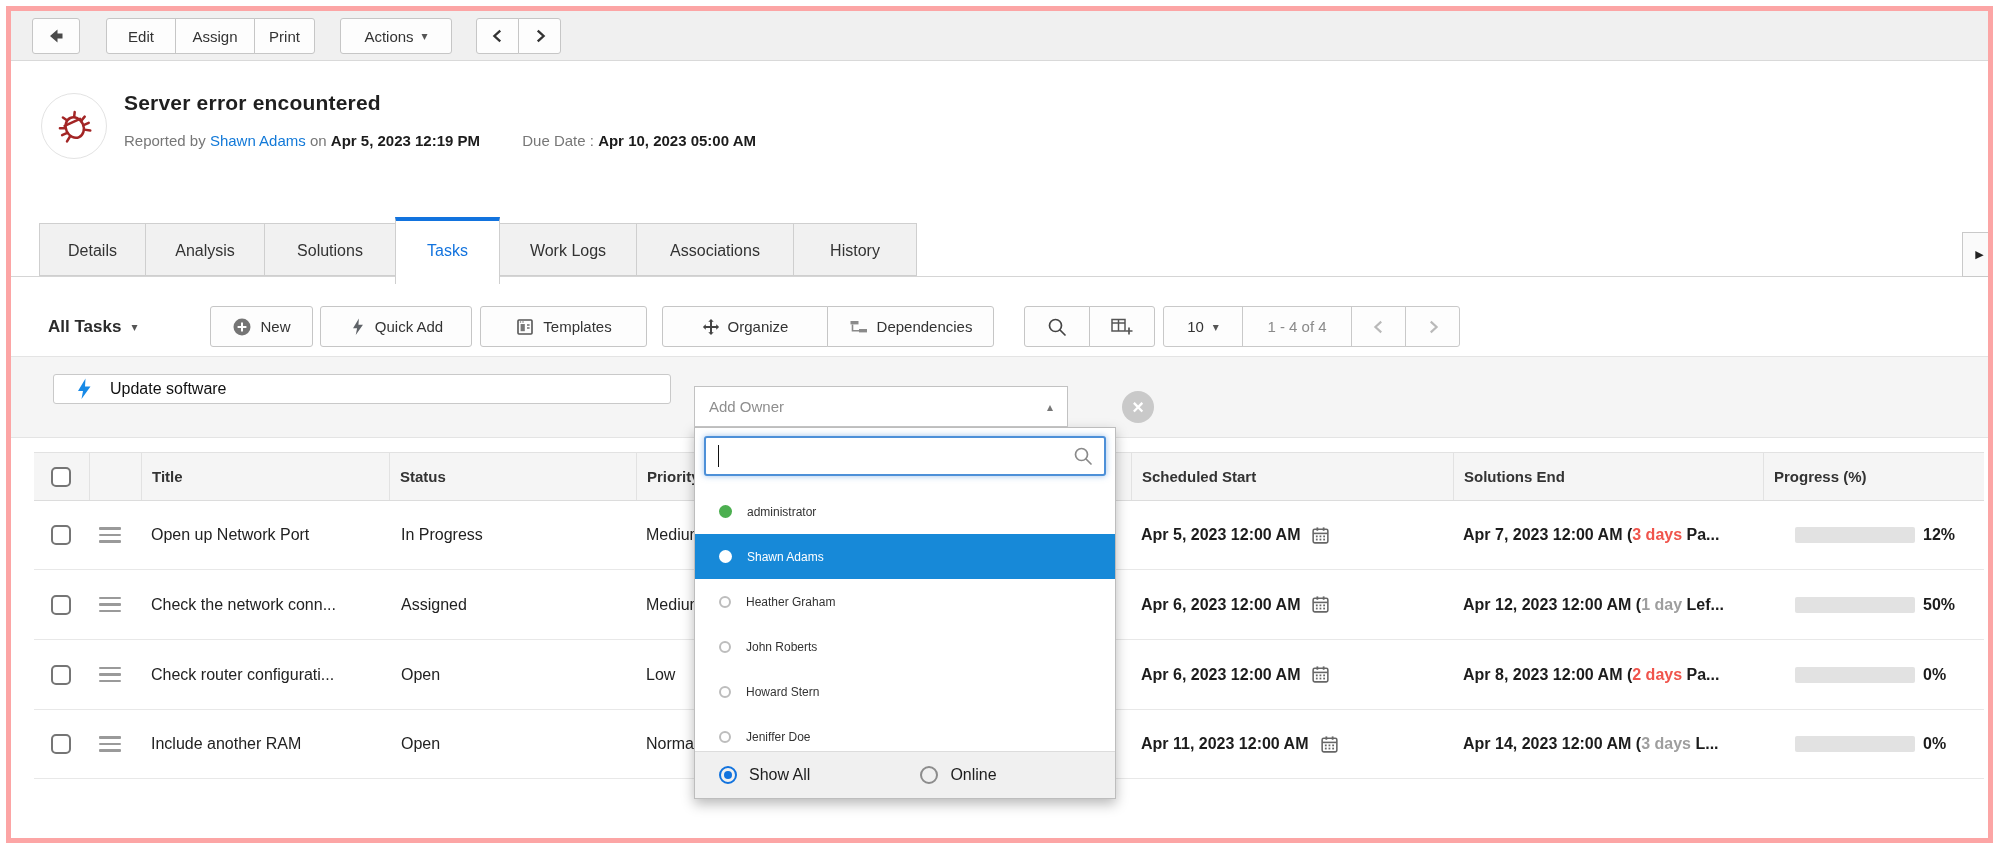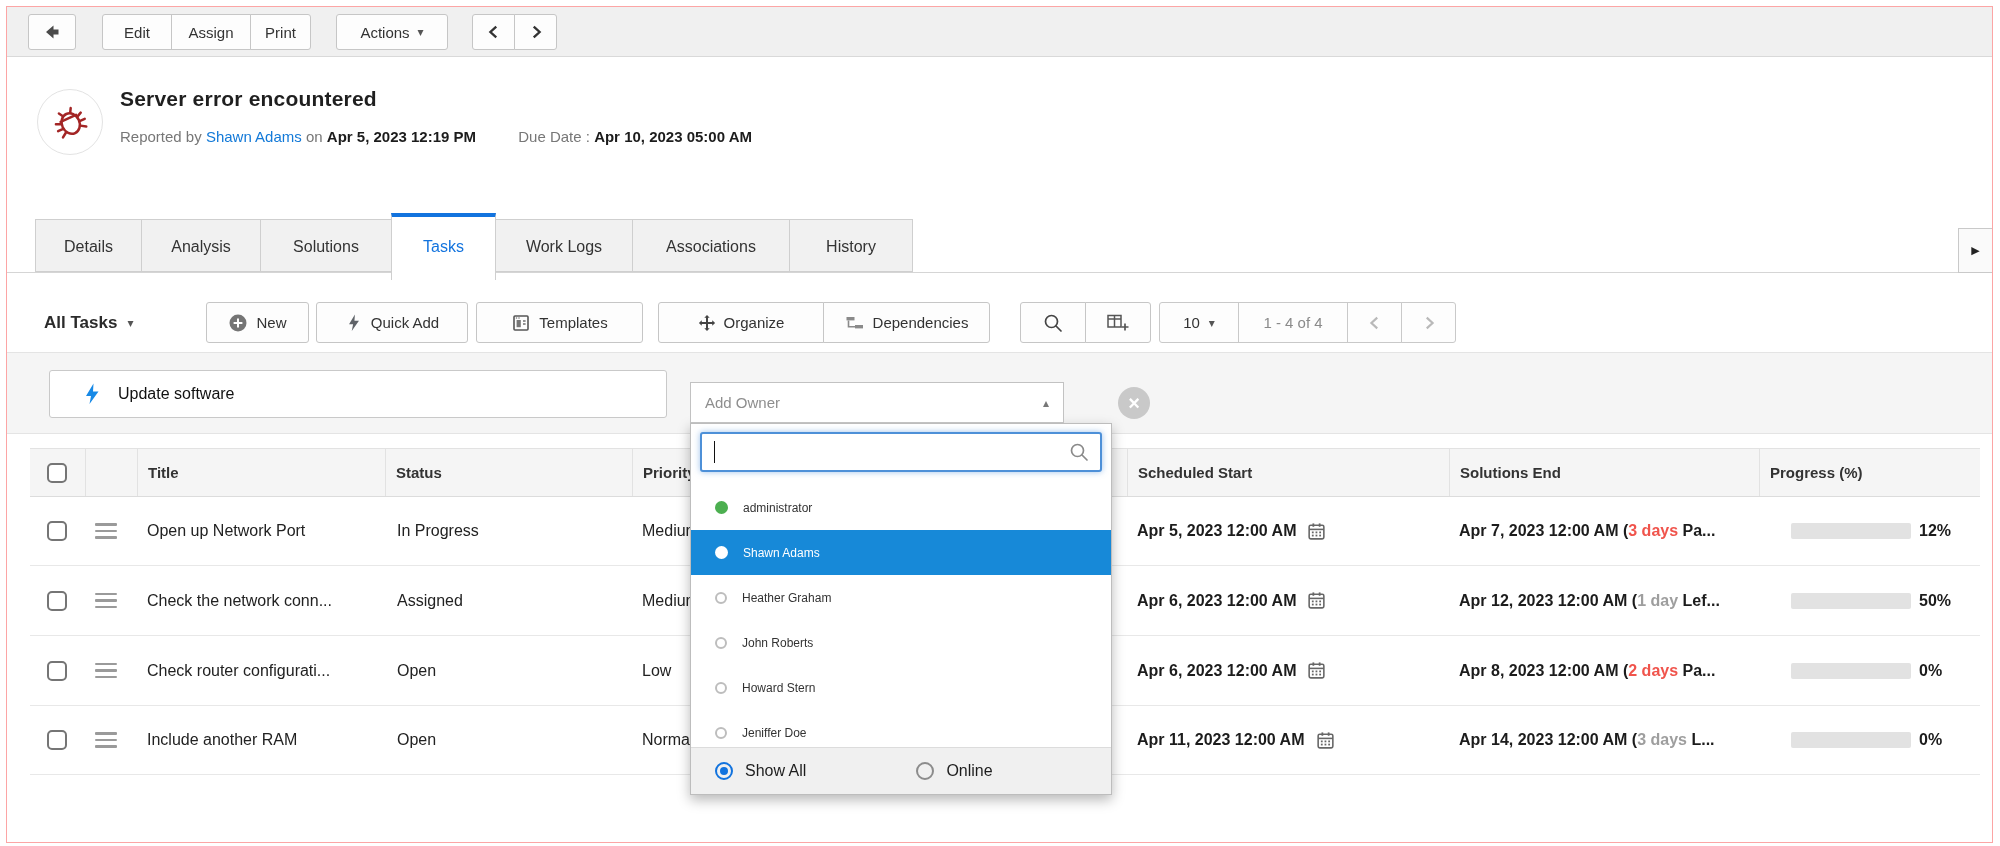--- a/index.html
+++ b/index.html
@@ -1,19 +1,19 @@
 <!DOCTYPE html>
 <html><head>
 <meta charset="utf-8">
 <style>
   * { box-sizing: border-box; margin: 0; padding: 0; }
   html,body { width:2000px; height:846px; background:#fff;
     font-family:"Liberation Sans","DejaVu Sans",sans-serif; color:#222; }
   .frame { position:absolute; left:6px; top:6px; width:1987px; height:837px;
-    border:1px solid #fca5a5; background:#fff; overflow:hidden; }
+    border:5px solid #fca5a5; background:#fff; overflow:hidden; }
   .abs { position:absolute; }
 
   
   .top-toolbar { left:0; top:0; right:0; height:50px; background:#f0f0f0; border-bottom:1px solid #d9d9d9; }
   .btn { display:inline-flex; align-items:center; justify-content:center; gap:8px;
     background:#fdfdfd; border:1px solid #c6c6c6; border-radius:3px; height:36px;
     font-size:15px; color:#333; cursor:pointer; }
   .btn-group { display:flex; }
   .btn-group .btn { border-radius:0; margin-left:-1px; }
   .btn-group .btn:first-child { border-radius:3px 0 0 3px; margin-left:0; }
@@ -44,22 +44,22 @@
   .all-tasks { left:37px; top:295px; height:41px; display:flex; align-items:center; gap:10px;
     font-size:17px; font-weight:700; color:#2b2b2b; cursor:pointer; }
   .tt { top:295px; height:41px; }
   .icon-btn { width:66px; }
   .pag-cell { display:inline-flex; align-items:center; justify-content:center; height:41px;
     background:#fdfdfd; border:1px solid #c9c9c9; margin-left:-1px; font-size:15px; color:#333; }
 
   
   .qa-band { left:0; top:345px; right:0; height:82px; background:#f5f5f5;
     border-top:1px solid #e4e4e4; border-bottom:1px solid #e4e4e4; }
-  .qa-input-wrap { left:42px; top:363px; width:618px; height:48px; background:#fff;
-    border:1px solid #c9c9c9; border-radius:3px; display:flex; align-items:center; gap:16px; padding:0 14px 0 32px; }
+  .qa-input-wrap { left:42px; top:363px; width:618px; height:30px; background:#fff;
+    border:1px solid #c9c9c9; border-radius:3px; display:flex; align-items:center; gap:16px; padding:0 14px 0 20px; }
   .qa-input { border:none; outline:none; flex:1; font-size:16px; color:#111;
     font-family:"Liberation Sans","DejaVu Sans",sans-serif; background:transparent; }
   .close-btn { left:1111px; top:380px; width:32px; height:32px; border-radius:50%;
     background:#c9c9c9; color:#fff; font-size:20px; font-weight:700; display:flex;
     align-items:center; justify-content:center; cursor:pointer; z-index:25; }
 
   
   .owner-select { left:683px; top:375px; width:374px; height:41px; background:#fff;
     border:1px solid #c2c2c2; display:flex; align-items:center; justify-content:space-between;
     padding:0 14px; font-size:15px; color:#8e8e8e; z-index:21; cursor:pointer; }

